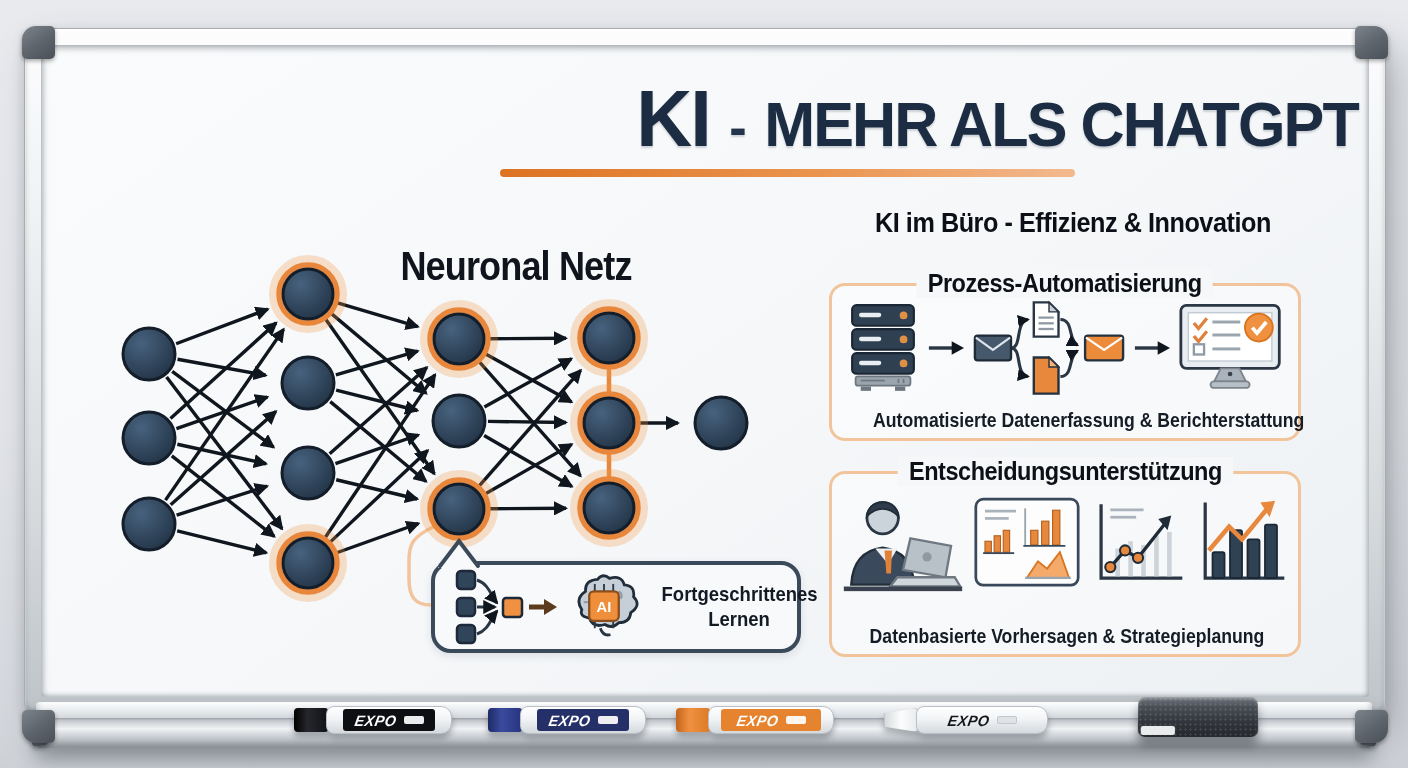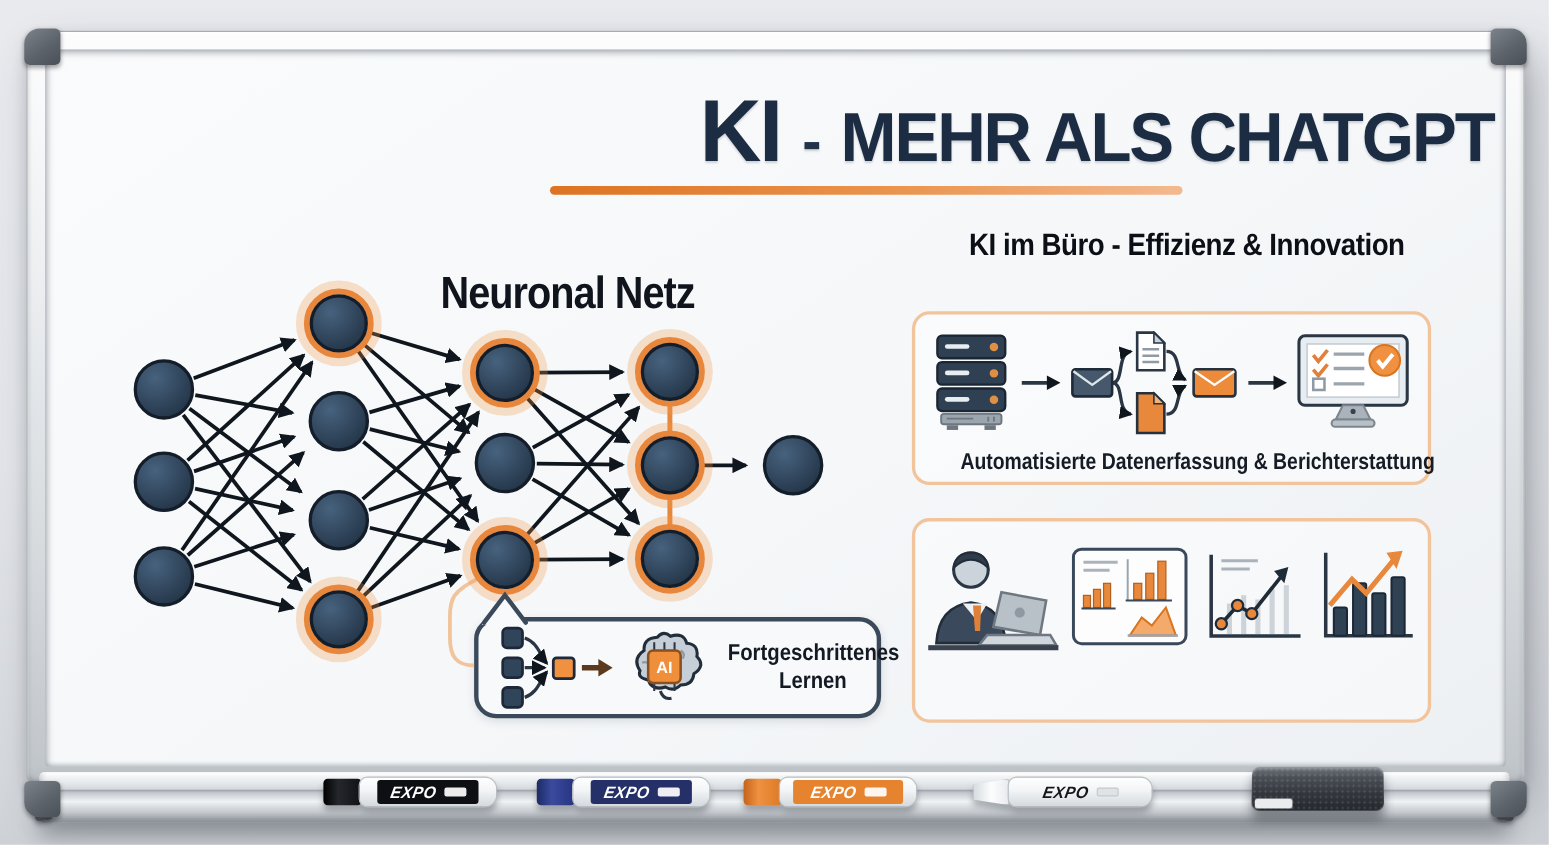--- a/index.html
+++ b/index.html
@@ -48,21 +48,21 @@
   
   .callout{
     position:absolute;left:390px;top:516px;width:370px;height:92px;box-sizing:border-box;
     border:4px solid #3b4a5a;border-radius:20px;background:#f7f9fb;z-index:2;
     display:flex;align-items:center;gap:10px;padding:0 16px 0 18px;
     box-shadow:0 3px 8px rgba(50,60,72,.12);
   }
   .callout-label{width:176px;margin-left:auto;text-align:center;font-size:21px;font-weight:600;
     line-height:1.18;color:#141a23;transform:scaleX(.88);}
   
-  .right-heading{position:absolute;left:786px;top:162px;width:472px;text-align:right;z-index:2;}
+  .right-heading{position:absolute;left:812px;top:162px;width:472px;text-align:left;z-index:2;}
   .right-heading span{display:inline-block;white-space:nowrap;font-size:28px;font-weight:700;
     letter-spacing:-.5px;color:#0c1016;transform:scaleX(.9);}
   .feature-box{position:absolute;left:788px;width:472px;box-sizing:border-box;z-index:2;
     border:3px solid #f2c49c;border-radius:16px;background:rgba(255,255,255,.45);}
   .box-process{top:238px;height:158px;}
   .box-decision{top:426px;height:186px;}
   .feature-title{position:absolute;top:-17px;left:0;right:0;text-align:center;}
   .feature-title span{display:inline-block;white-space:nowrap;background:#f5f7f9;padding:0 12px;
     font-size:25px;font-weight:700;letter-spacing:-.5px;color:#0d1117;transform:scaleX(.94);}
   .feature-icons{display:flex;justify-content:center;align-items:center;margin-top:14px;}
@@ -249,20 +249,23 @@
         <text x="40" y="44" text-anchor="middle" font-size="16" font-weight="bold" fill="#ffffff">AI</text>
       </svg>
       <div class="callout-label">Fortgeschrittenes Lernen</div>
     </div>
 
     <div class="right-heading">
       <span>KI im Büro - Effizienz &amp; Innovation</span>
     </div>
 
     <div class="feature-box box-process">
+      <div class="feature-title">
+        <span>Prozess-Automatisierung</span>
+      </div>
       <div class="feature-icons">
         <svg class="icon" width="72" height="92" viewBox="0 0 84 104">
           <rect x="6" y="2" width="72" height="24" rx="5" fill="#2f4052" stroke="#1b2634" stroke-width="2.5"></rect>
           <rect x="6" y="30" width="72" height="24" rx="5" fill="#2f4052" stroke="#1b2634" stroke-width="2.5"></rect>
           <rect x="6" y="58" width="72" height="24" rx="5" fill="#2f4052" stroke="#1b2634" stroke-width="2.5"></rect>
           <rect x="14" y="11" width="26" height="5" rx="2.5" fill="#e8edf2"></rect>
           <rect x="14" y="39" width="26" height="5" rx="2.5" fill="#e8edf2"></rect>
           <rect x="14" y="67" width="26" height="5" rx="2.5" fill="#e8edf2"></rect>
           <circle cx="66" cy="14" r="4.5" fill="#e09045"></circle>
           <circle cx="66" cy="42" r="4.5" fill="#e09045"></circle>
@@ -319,20 +322,23 @@
           <rect x="34" y="84" width="42" height="7" rx="3.5" fill="#b8c0c7" stroke="#7c858d" stroke-width="2"></rect>
           <circle cx="55" cy="76" r="2.5" fill="#39424c"></circle>
         </svg>
       </div>
       <div class="feature-caption">
         <span>Automatisierte Datenerfassung &amp; Berichterstattung</span>
       </div>
     </div>
 
     <div class="feature-box box-decision">
+      <div class="feature-title">
+        <span>Entscheidungsunterstützung</span>
+      </div>
       <div class="feature-icons">
         <svg class="icon" width="122" height="104" viewBox="0 0 132 108">
           <circle cx="44" cy="26" r="17" fill="#ccd4db" stroke="#2a3644" stroke-width="3"></circle>
           <path d="M27,24 q2,-15 17,-15 q15,0 17,15 q-8,-8 -17,-8 q-9,0 -17,8 z" fill="#2f3c4c" stroke="#222d3a" stroke-width="2"></path>
           <path d="M10,98 q2,-36 34,-40 q32,4 34,40 z" fill="#3a4a5c" stroke="#222d3a" stroke-width="2.5"></path>
           <polygon points="36,59 50,76 60,59" fill="#eef1f4"></polygon>
           <polygon points="46,61 54,61 53,86 48,86" fill="#e0813a"></polygon>
           <polygon points="74,48 118,56 112,90 66,82" fill="#b9c1c8" stroke="#6f7880" stroke-width="2.5"></polygon>
           <circle cx="92" cy="68" r="5" fill="#8f99a2"></circle>
           <polygon points="60,90 122,90 128,100 52,100" fill="#cfd6dc" stroke="#6f7880" stroke-width="2.5"></polygon>
@@ -372,20 +378,23 @@
         <svg class="icon" width="92" height="96" viewBox="0 0 100 102">
           <path d="M10,6 V88 H96" class="ln" stroke-width="3.5"></path>
           <rect x="18" y="60" width="13" height="28" rx="2" fill="#2f4254" stroke="#1c2836" stroke-width="2"></rect>
           <rect x="37" y="36" width="13" height="52" rx="2" fill="#2f4254" stroke="#1c2836" stroke-width="2"></rect>
           <rect x="56" y="46" width="13" height="42" rx="2" fill="#2f4254" stroke="#1c2836" stroke-width="2"></rect>
           <rect x="75" y="30" width="13" height="58" rx="2" fill="#2f4254" stroke="#1c2836" stroke-width="2"></rect>
           <path d="M14,58 L36,32 L50,46 L78,12" stroke="#e8883c" stroke-width="5" fill="none"></path>
           <polygon points="70,6 86,4 80,22" fill="#e8883c"></polygon>
         </svg>
       </div>
+      <div class="feature-caption">
+        <span>Datenbasierte Vorhersagen &amp; Strategieplanung</span>
+      </div>
     </div>
 
   </div>
 
   <div class="corner-cap cap-tl"></div>
   <div class="corner-cap cap-tr"></div>
   <div class="corner-cap cap-bl"></div>
   <div class="corner-cap cap-br"></div>
 </div>
 

